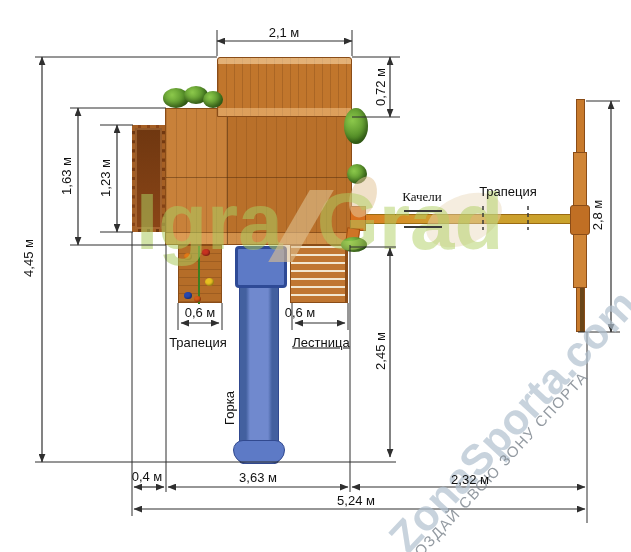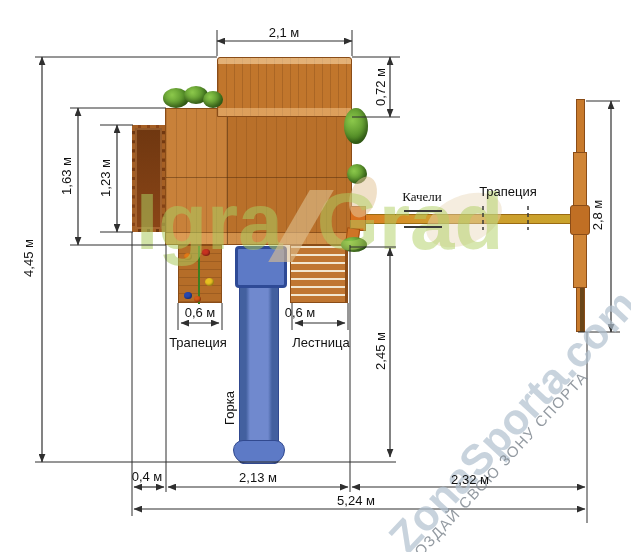--- a/index.html
+++ b/index.html
@@ -174,23 +174,23 @@
   <div class="lbl" style="left:284px;top:32px;">2,1 м</div>
   <div class="lbl rot" style="left:380px;top:87px;">0,72 м</div>
   <div class="lbl rot" style="left:66px;top:176px;">1,63 м</div>
   <div class="lbl rot" style="left:105px;top:178px;">1,23 м</div>
   <div class="lbl rot" style="left:28px;top:258px;">4,45 м</div>
   <div class="lbl rot" style="left:597px;top:215px;">2,8 м</div>
   <div class="lbl" style="left:200px;top:312px;">0,6 м</div>
   <div class="lbl" style="left:300px;top:312px;">0,6 м</div>
   <div class="lbl rot" style="left:380px;top:351px;">2,45 м</div>
   <div class="lbl" style="left:147px;top:476px;text-align:right;">0,4 м</div>
-  <div class="lbl" style="left:258px;top:477px;">2,13 м</div>
+  <div class="lbl" style="left:258px;top:477px;">3,63 м</div>
   <div class="lbl" style="left:470px;top:479px;">2,32 м</div>
   <div class="lbl" style="left:356px;top:500px;">5,24 м</div>
 
   <div class="lbl" style="left:422px;top:197px;font-family:Liberation Serif, serif;">Качели</div>
   <div class="lbl" style="left:508px;top:191px;">Трапеция</div>
   <div class="lbl" style="left:198px;top:342px;">Трапеция</div>
-  <div class="lbl" style="left:321px;top:342px;">Лестница</div>
+  <div class="lbl" style="left:321px;top:342px;text-decoration:underline;">Лестница</div>
   <div class="lbl rot" style="left:229px;top:408px;">Горка</div>
 
 </div>
 
 </body></html>

